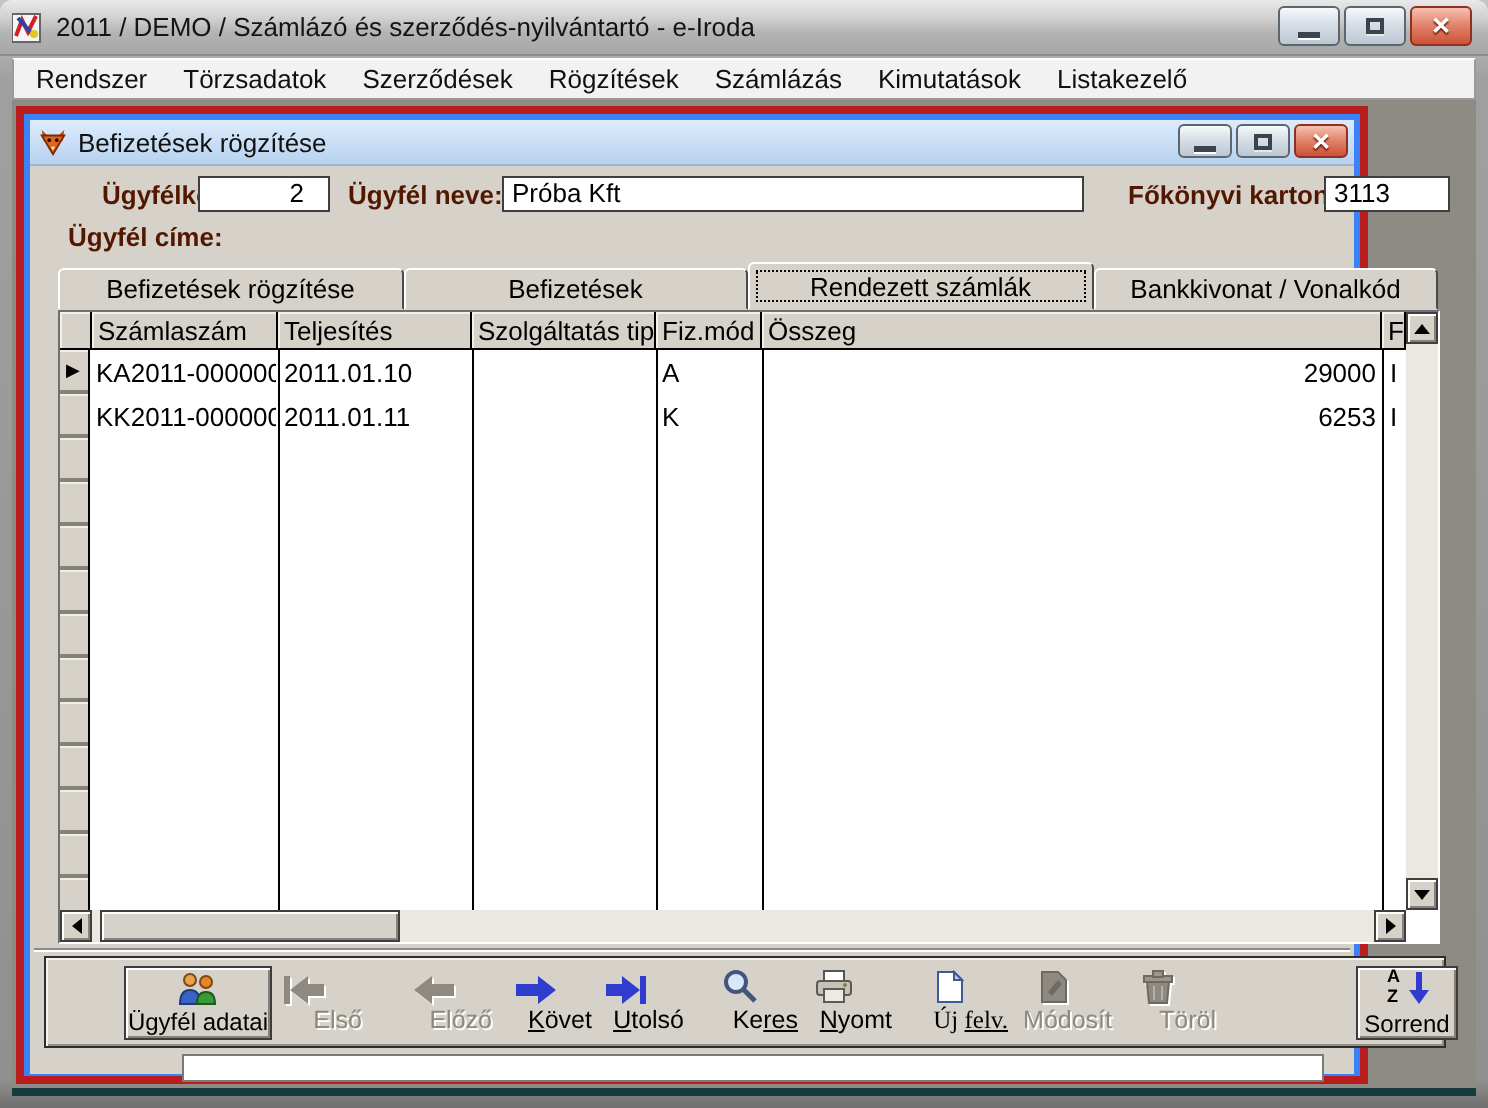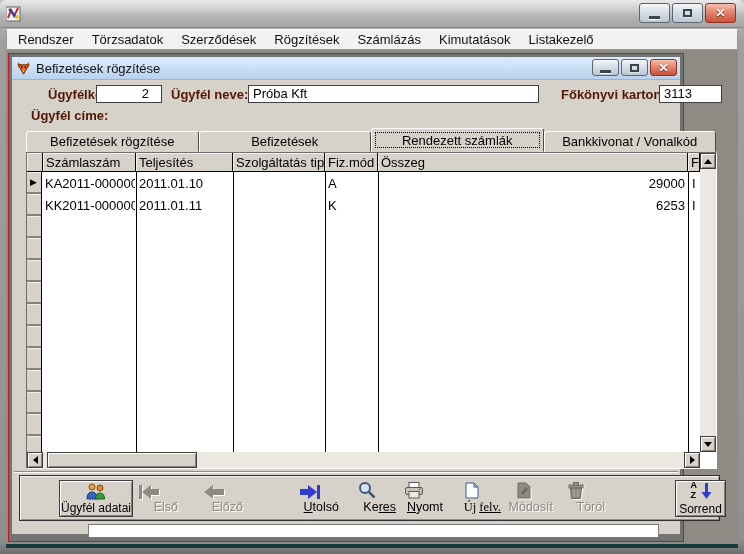--- a/index.html
+++ b/index.html
@@ -24,21 +24,21 @@
   .g-max { width:9px; height:8px; border:2px solid #39444f; background:transparent; box-shadow:0 1px 0 #ffffff88; }
   .g-x { color:#fff; font-weight:bold; font-size:12px; line-height:1; text-shadow:0 1px 1px #5e1407; }
   .menubar { position:absolute; top:29px; left:6px; right:6px; height:21px;
     background:#f2f2f2; border:1px solid #9a9a9a; border-top-color:#fdfdfd;
     display:flex; align-items:center; padding:0 2px; }
   .menu-item { font-size:13px; color:#101010; padding:2px 9px; cursor:default; }
   
   .mdi { position:absolute; top:50px; left:6px; right:6px; bottom:6px;
     background:#8d8b84; border-bottom:4px solid #153b3c; }
   .child { position:absolute; left:2px; top:3px; width:676px; height:489px;
-    background:#737373; border:1px solid #b91c1c; padding:3px; }
+    background:#3b82f6; border:4px solid #b91c1c; padding:3px; }
   .ctitle { height:22px; background:linear-gradient(#ddecfc,#b7d2ef);
     display:flex; align-items:center; padding:0 4px; position:relative; }
   .ctitle .ctext { font-size:13px; color:#111; margin-left:5px; }
   .cbtns { position:absolute; right:3px; top:2px; display:flex; gap:2px; }
   .cbtns .wbtn { width:27px; height:17px; }
   .cbody { position:relative; height:455px; background:#d6d2ca; border-top:1px solid #9db4cf; }
   
   .flabel { position:absolute; font-size:13px; font-weight:bold; color:#521700; white-space:nowrap; }
   .fbox { position:absolute; height:18px; background:#fff; border:1px solid #3f3f3f;
     font-size:13px; color:#000; padding:1px 4px; line-height:14px; white-space:nowrap; overflow:hidden; }
@@ -115,20 +115,21 @@
 </head>
 <body>
 
 <div class="titlebar">
   <svg width="16" height="16" viewBox="0 0 16 16">
     <rect x="0" y="1" width="14" height="14" fill="#f5f5f5" stroke="#666"></rect>
     <path d="M2,12 L5,4 L8,10 L12,2" stroke="#cc2222" stroke-width="2" fill="none"></path>
     <path d="M3,3 L11,12" stroke="#2244bb" stroke-width="2"></path>
     <circle cx="11" cy="11" r="2" fill="#e8c422"></circle>
   </svg>
+  <span class="title">2011 / DEMO / Számlázó és szerződés-nyilvántartó - e-Iroda</span>
   <div class="winbtns">
     <div class="wbtn">
         <div class="g-min"></div>
       </div>
     <div class="wbtn">
         <div class="g-max"></div>
       </div>
     <div class="wbtn close">
         <span class="g-x">✕</span>
       </div>
@@ -266,20 +267,28 @@
 
         <div class="titem disabled" style="left:165px;">
           <div class="ticon icon-gray">
             <svg width="21" height="14" viewBox="0 0 21 14" fill="currentColor">
                 <polygon points="9,0 9,4 20,4 20,10 9,10 9,14 0,7"></polygon>
               </svg>
           </div>
           <div class="tlabel"><span>Előző</span><span class="hot"></span><span></span></div>
         </div>
 
+        <div class="titem" style="left:215px;">
+          <div class="ticon icon-blue">
+            <svg width="21" height="14" viewBox="0 0 21 14" fill="currentColor">
+                <polygon points="12,0 12,4 1,4 1,10 12,10 12,14 21,7"></polygon>
+              </svg>
+          </div>
+          <div class="tlabel"><span></span><span class="hot">K</span><span>övet</span></div>
+        </div>
 
         <div class="titem" style="left:261px;">
           <div class="ticon icon-blue">
             <svg width="22" height="14" viewBox="0 0 22 14" fill="currentColor">
                 <polygon points="9,0 9,4 1,4 1,10 9,10 9,14 18,7"></polygon>
                 <rect x="18" y="0" width="3" height="14"></rect>
               </svg>
           </div>
           <div class="tlabel"><span></span><span class="hot">U</span><span>tolsó</span></div>
         </div>

